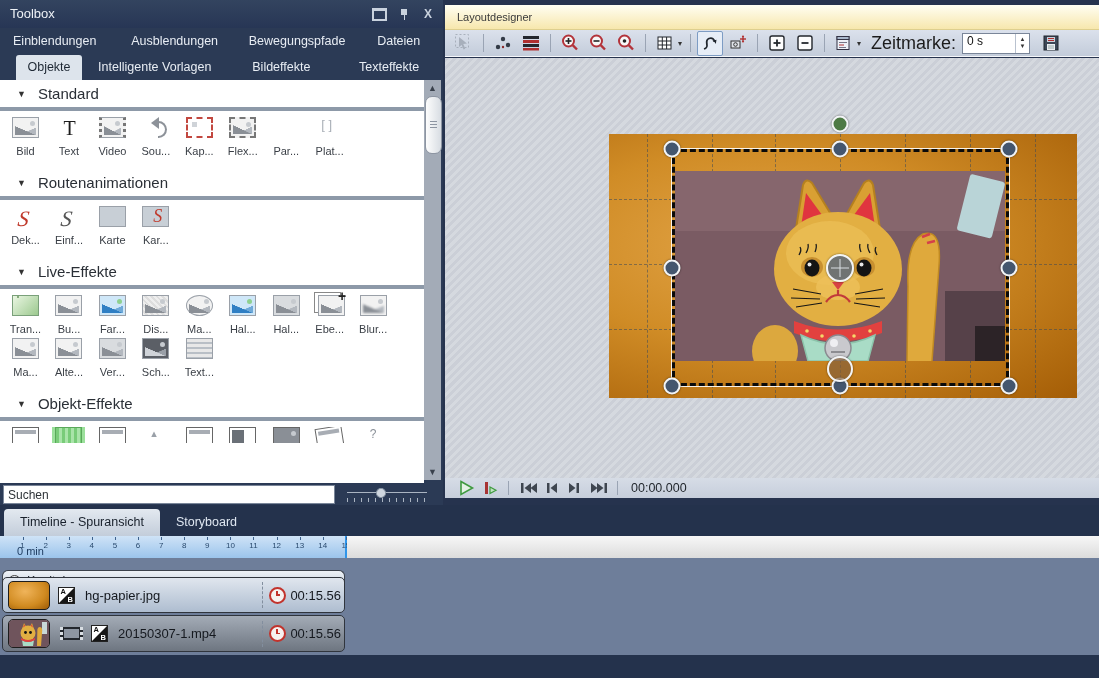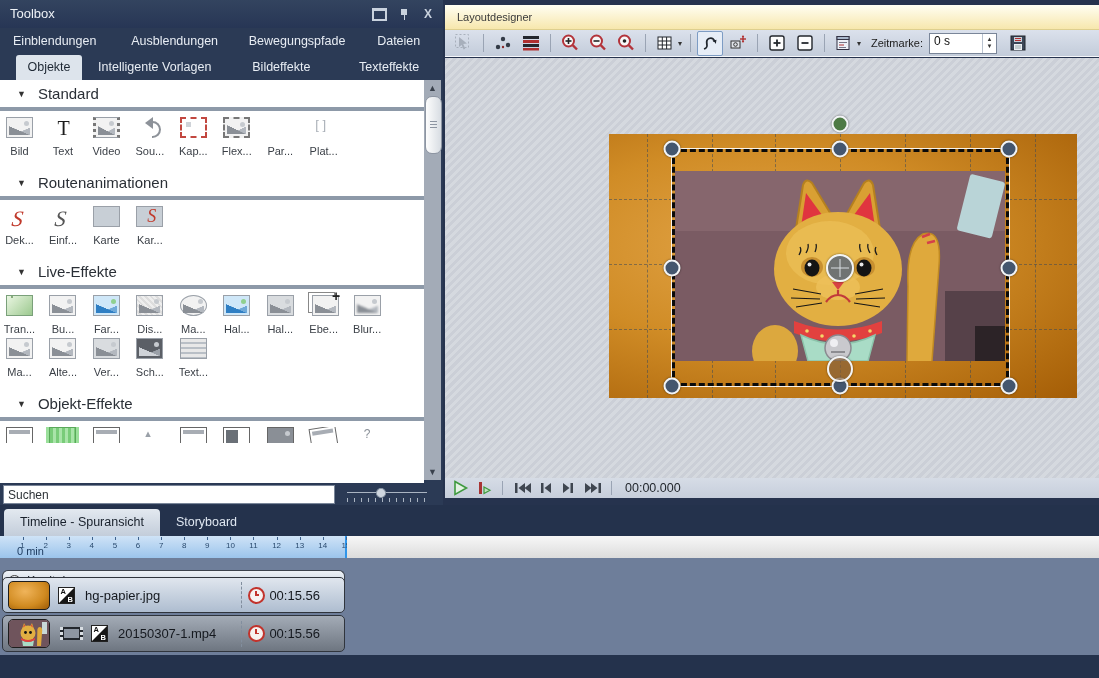--- a/index.html
+++ b/index.html
@@ -22,21 +22,21 @@
   .tabrow1{top:28px;}
   .tabrow2{top:54px;}
   .ttab{color:#e8edf4;font-size:12.5px;text-align:center;padding-bottom:6px;cursor:default;}
   .ttab.sel{background:#dde4ec;color:#1d2733;border-radius:3px 3px 0 0;padding-top:5px;margin-bottom:0;}
   .tbx-body{position:absolute;left:0;top:80px;width:424px;height:403px;background:#fff;overflow:hidden;}
   .sec-head{display:flex;align-items:center;height:27px;color:#2a2f36;font-size:15px;}
   .sec-head .tri{font-size:9px;color:#333;margin:0 12px 0 17px;}
   .sec-bar{height:4px;background:#8d99a8;margin-bottom:6px;}
   .section{margin-top:0;}
   .section + .section{margin-top:9px;}
-  .sec-items{}
+  .sec-items{padding-left:6px;}
   .sec-items.clip{height:16px;overflow:hidden;}
   .cell{display:inline-block;width:39px;text-align:center;vertical-align:top;margin-bottom:2px;}
   .cell .lbl{display:block;font-size:11px;color:#3a3f46;line-height:13px;margin-top:3px;
     white-space:nowrap;overflow:hidden;}
   
   .ti{display:inline-block;width:27px;height:21px;position:relative;background:#f2f2f2;
     border:1px solid #9aa0a8;box-sizing:border-box;}
   .ti::after{content:'';position:absolute;left:2px;right:2px;bottom:2px;height:9px;
     background:linear-gradient(to top right,#8a8f96 0 48%,transparent 50%),
                linear-gradient(to top left,#b3b8bf 0 40%,transparent 42%);}
@@ -141,21 +141,21 @@
     color:#3a3a3a;font-size:11px;line-height:25px;padding-left:12px;box-sizing:border-box;}
   .ld-toolbar{position:absolute;left:2px;top:30px;right:0;height:27px;
     background:linear-gradient(#dbe1ec,#c3ccda);border-bottom:1px solid #f5f7fa;
     display:flex;align-items:center;padding-left:6px;box-sizing:border-box;gap:2px;}
   .tb-btn{width:24px;height:23px;display:flex;align-items:center;justify-content:center;
     border:1px solid transparent;border-radius:2px;}
   .tb-btn.active{background:#e6edf7;border-color:#7d9cc4;}
   .tb-btn.disabled{opacity:.75;}
   .tb-sep{width:1px;height:18px;background:#9aa4b4;margin:0 4px;}
   .dd{font-size:8px;color:#333;margin-left:-2px;margin-right:2px;}
-  .ld-label{font-size:11px;color:#1c1c1c;margin:0 4px 0 6px;}
+  .ld-label{font-size:18px;color:#1c1c1c;margin:0 4px 0 6px;}
   .spin{display:flex;width:66px;height:19px;background:#fff;border:1px solid #7a8699;align-items:flex-start;}
   .spin .val{flex:1;font-size:12px;color:#111;padding-left:4px;}
   .spin .arrows{width:13px;height:100%;border-left:1px solid #b9c2cf;display:flex;flex-direction:column;
     align-items:center;justify-content:center;font-size:6px;color:#333;line-height:7px;}
 
   .ld-canvas{position:absolute;left:2px;top:58px;right:0;height:420px;
     background:repeating-linear-gradient(135deg,#cbcfd7 0 3px,#d5d9df 3px 6px);overflow:hidden;}
   .stage{position:absolute;left:164px;top:76px;width:468px;height:264px;
     background:radial-gradient(ellipse at 32% 42%,#e2a447 0%,#d08c26 45%,#a45d06 100%);}
   .gridline-v{position:absolute;top:0;bottom:0;width:0;border-left:1px dashed rgba(60,72,88,.55);}
@@ -165,21 +165,21 @@
     border:3px dashed #0a0a0a;outline:1px solid rgba(255,255,255,.9);box-sizing:border-box;}
   .hnd{position:absolute;width:13px;height:13px;border-radius:50%;background:#44566e;
     border:2px solid #f2f4f6;box-shadow:0 0 2px rgba(0,0,0,.6);transform:translate(-50%,-50%);}
   .hnd.rot{background:#4d7a44;}
   .hnd.ctr{width:24px;height:24px;background:rgba(95,105,118,.88);}
   .hnd.ctr::before{content:'';position:absolute;left:50%;top:3px;bottom:3px;width:1px;background:#d8dde2;transform:translateX(-50%);}
   .hnd.ctr::after{content:'';position:absolute;top:50%;left:3px;right:3px;height:1px;background:#d8dde2;transform:translateY(-50%);}
   .hnd.anchor{width:22px;height:22px;background:rgba(133,96,58,.7);}
 
   .ld-transport{position:absolute;left:2px;top:478px;right:0;height:20px;
-    background:linear-gradient(#d6dce6,#c6cedb);display:flex;align-items:center;padding-left:6px;gap:6px;box-sizing:border-box;}
+    background:linear-gradient(#d6dce6,#c6cedb);display:flex;align-items:center;padding-left:12px;gap:6px;box-sizing:border-box;}
   .tr-btn{display:flex;align-items:center;justify-content:center;height:18px;}
   .tr-sep{width:1px;height:14px;background:#9aa4b4;margin:0 3px;}
   .timecode{font-size:12.5px;color:#23282e;margin-left:4px;}
 
   
   .timeline{position:absolute;left:0;top:505px;width:1099px;height:173px;background:#24324c;}
   .tl-tabs{position:absolute;left:0;top:0;width:100%;height:31px;display:flex;align-items:flex-end;padding-left:4px;box-sizing:border-box;}
   .tl-tab{font-size:12.5px;color:#dfe7f1;padding:6px 16px 7px 16px;cursor:default;}
   .tl-tab.sel{background:linear-gradient(#e3e9f0,#c3cdda);color:#18202b;border-radius:4px 4px 0 0;}
   .ruler{position:absolute;left:0;top:31px;width:347px;height:22px;
@@ -209,21 +209,21 @@
   .ab-icon::before{content:'A';position:absolute;left:1.5px;top:-1px;font-size:7.5px;font-weight:bold;color:#111;}
   .ab-icon::after{content:'B';position:absolute;right:1px;bottom:-1px;font-size:7.5px;font-weight:bold;color:#fff;}
   .film-icon{width:17px;height:13px;background:#23272d;border-left:3px dotted #d8dde2;
     border-right:3px dotted #d8dde2;margin-left:10px;flex:none;position:relative;}
   .film-icon::after{content:'';position:absolute;left:1px;right:1px;top:2px;bottom:2px;background:#8e96a2;}
   .track .name{font-size:13px;color:#15191f;margin-left:10px;flex:1;white-space:nowrap;overflow:hidden;}
   .track .dursep{width:0;height:26px;border-left:1px dashed #828e9e;margin-right:6px;}
   .clock{width:13px;height:13px;border-radius:50%;border:2px solid #c2332c;position:relative;flex:none;margin-right:4px;background:#f6f2f0;}
   .clock::before{content:'';position:absolute;left:5px;top:2px;width:1.5px;height:5px;background:#c2332c;}
   .clock::after{content:'';position:absolute;left:5px;top:5.5px;width:4px;height:1.5px;background:#c2332c;}
-  .track .dur{font-size:13px;color:#15191f;margin-right:24px;}
+  .track .dur{font-size:13px;color:#15191f;margin-right:3px;}
 
   svg{display:block;}
 </style>
 </head>
 <body>
 
 <div class="screen">
 
   <div class="toolbox">
     <div class="tbx-title">

